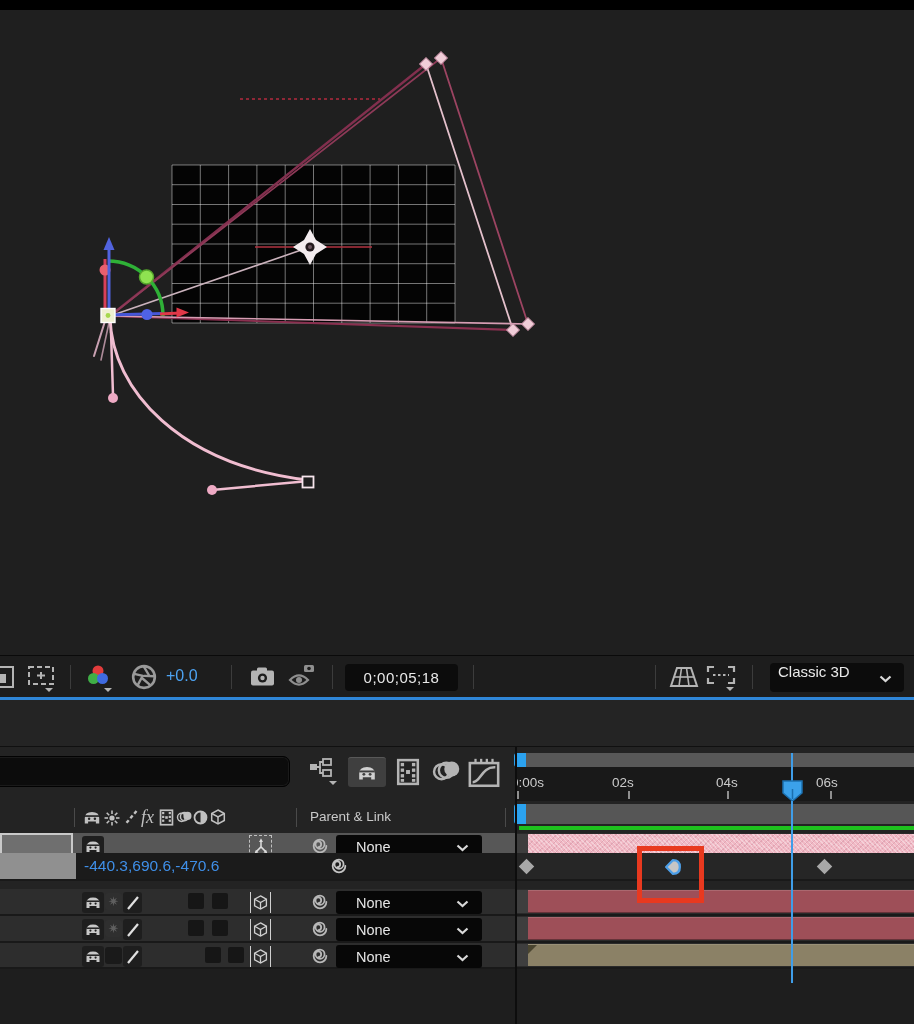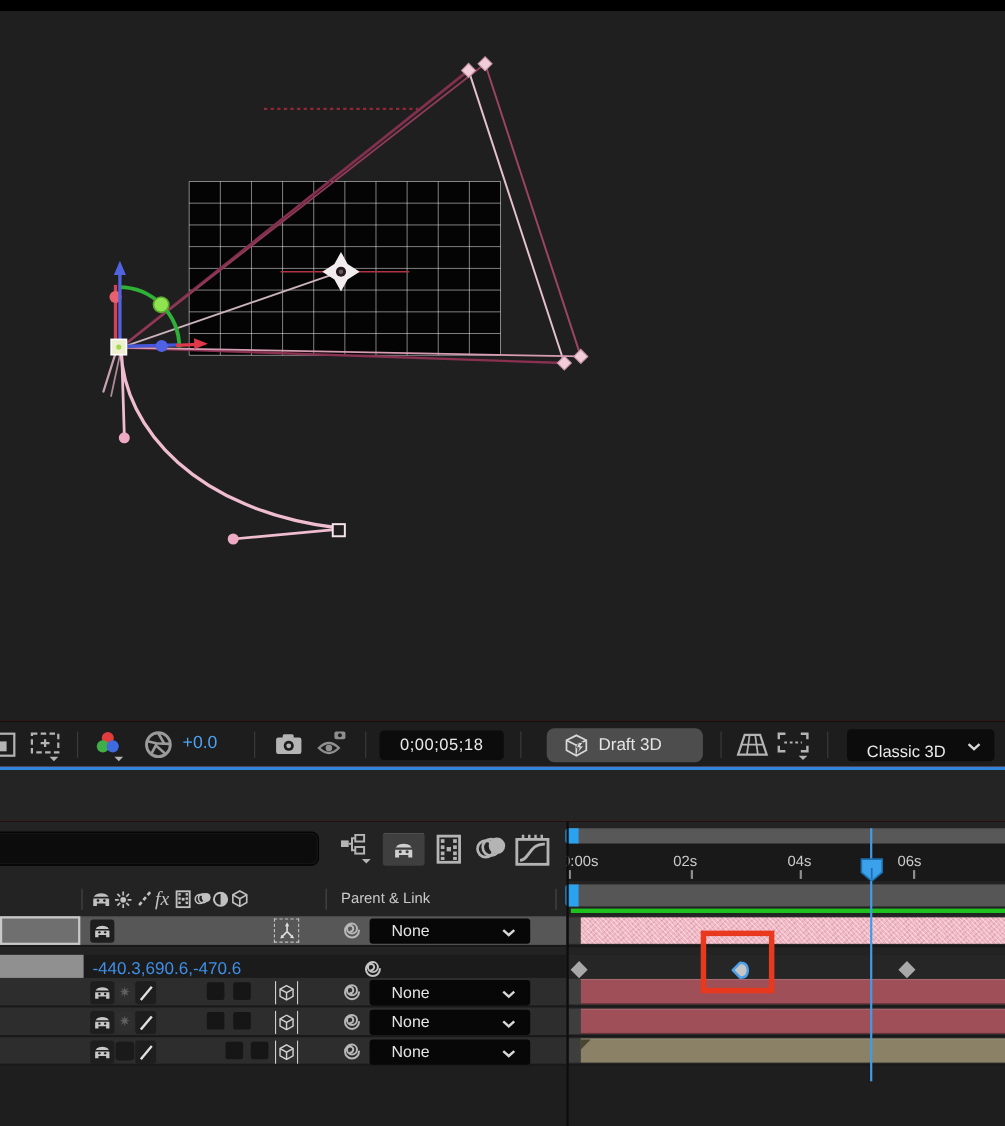--- a/index.html
+++ b/index.html
@@ -24,22 +24,22 @@
     background:#0c0c0c; border-radius:4px; color:#e8e8e8; font-size:15px;
     display:flex; align-items:center; justify-content:center; letter-spacing:.5px;
   }
   .draft3d-btn {
     position:absolute; left:497px; top:6px; width:142px; height:31px;
     background:#4d4d4d; border-radius:7px; display:flex; align-items:center;
     color:#e4e4e4; font-size:15.5px; gap:9px; padding-left:16px;
   }
   .renderer-dd {
     position:absolute; left:770px; top:7px; width:134px; height:29px;
-    background:#0c0c0c; border-radius:4px; display:flex; align-items:flex-end;
-    color:#eaeaea; font-size:15px; padding-left:18px;
+    background:#0c0c0c; border-radius:4px; display:flex; align-items:flex-start;
+    color:#eaeaea; font-size:15px; padding-left:8px;
   }
   .renderer-dd svg { position:absolute; right:12px; top:12px; }
   .blue-line { left:0; top:697px; width:914px; height:3px; background:#2f86d8; }
   .panel-gap { left:0; top:700px; width:914px; height:46px; background:#242424; }
 
   
   .timeline { left:0; top:746px; width:914px; height:278px; background:#232323; border-top:1px solid #101010; }
   .tl-footer { left:0; top:222px; width:914px; height:56px; background:#1e1e1e; }
   .search-box {
     position:absolute; left:-10px; top:9px; width:300px; height:31px;
@@ -250,31 +250,20 @@
         <circle cx="21" cy="4.5" r="1.8" fill="#1d1d1d"></circle>
         <path d="M2,16 Q11,7 20,16 Q11,25 2,16 Z" fill="none" stroke="#8f8f8f" stroke-width="2.2"></path>
         <circle cx="11" cy="16" r="3" fill="#8f8f8f"></circle>
       </svg>
     </span>
     <div class="vt-sep" style="left:332px;"></div>
     <div class="timecode-field">
       <span>0;00;05;18</span>
     </div>
     <div class="vt-sep" style="left:473px;"></div>
-    <div class="draft3d-btn">
-      <span class="icon-wrap">
-        <svg width="22" height="22" viewBox="0 0 22 22">
-          <polygon points="11,1.5 20,6 20,15 11,20 2,15 2,6" fill="none" stroke="#d8d8d8" stroke-width="1.6"></polygon>
-          <polyline points="2,6 11,10.5 20,6" fill="none" stroke="#d8d8d8" stroke-width="1.6"></polyline>
-          <line x1="11" y1="10.5" x2="11" y2="20" stroke="#d8d8d8" stroke-width="1.6"></line>
-          <polygon points="13,8 17,8 14.8,11.2 17.6,11.2 11.5,18.5 13.6,12.8 11,12.8" fill="#d8d8d8" stroke="#4d4d4d" stroke-width="0.8"></polygon>
-        </svg>
-      </span>
-      <span>Draft 3D</span>
-    </div>
     <div class="vt-sep" style="left:655px;"></div>
     <span class="abs icon-wrap" style="left:668px; top:10px;">
       <svg width="32" height="22">
         <polygon points="3,20 9,2 23,2 29,20" fill="none" stroke="#b4b4b4" stroke-width="2"></polygon>
         <line x1="13.5" y1="2" x2="11" y2="20" stroke="#b4b4b4" stroke-width="1.6"></line>
         <line x1="18.5" y1="2" x2="21" y2="20" stroke="#b4b4b4" stroke-width="1.6"></line>
         <line x1="6" y1="11" x2="26" y2="11" stroke="#b4b4b4" stroke-width="1.6"></line>
       </svg>
     </span>
     <span class="abs icon-wrap" style="left:706px; top:9px;">
@@ -487,21 +476,21 @@
               <polyline points="1.5,1.5 6.5,6 11.5,1.5" fill="none" stroke="#d8d8d8" stroke-width="2.2"></polyline>
             </svg>
         </div>
       </div>
       <div class="row-right" style="background:#2a2a2a;">
         <div class="notch"></div>
         <div class="bar bar-pink"></div>
       </div>
     </div>
 
-    <div class="row" style="top:106px; height:28px;margin-top:15px;">
+    <div class="row" style="top:106px; height:28px;">
       <div class="row-left" style="background:#1b1b1b;">
         <div class="name-box" style="left:0; width:76px; background:#909090;"></div>
         <span class="pos-value">-440.3,690.6,-470.6</span>
         <span class="whip" style="left:330px; top:4px;">
           <svg width="18" height="18" viewBox="0 0 17 17">
               <path d="M14.5,8.5 A6,6 0 1 1 8.5,2.5 A4.3,4.3 0 1 1 4.2,6.8 A2.7,2.7 0 1 1 6.9,9.5" fill="none" stroke="#c4c4c4" stroke-width="1.7" stroke-linecap="round"></path>
             </svg>
         </span>
       </div>
       <div class="row-right" style="background:#262626;">

